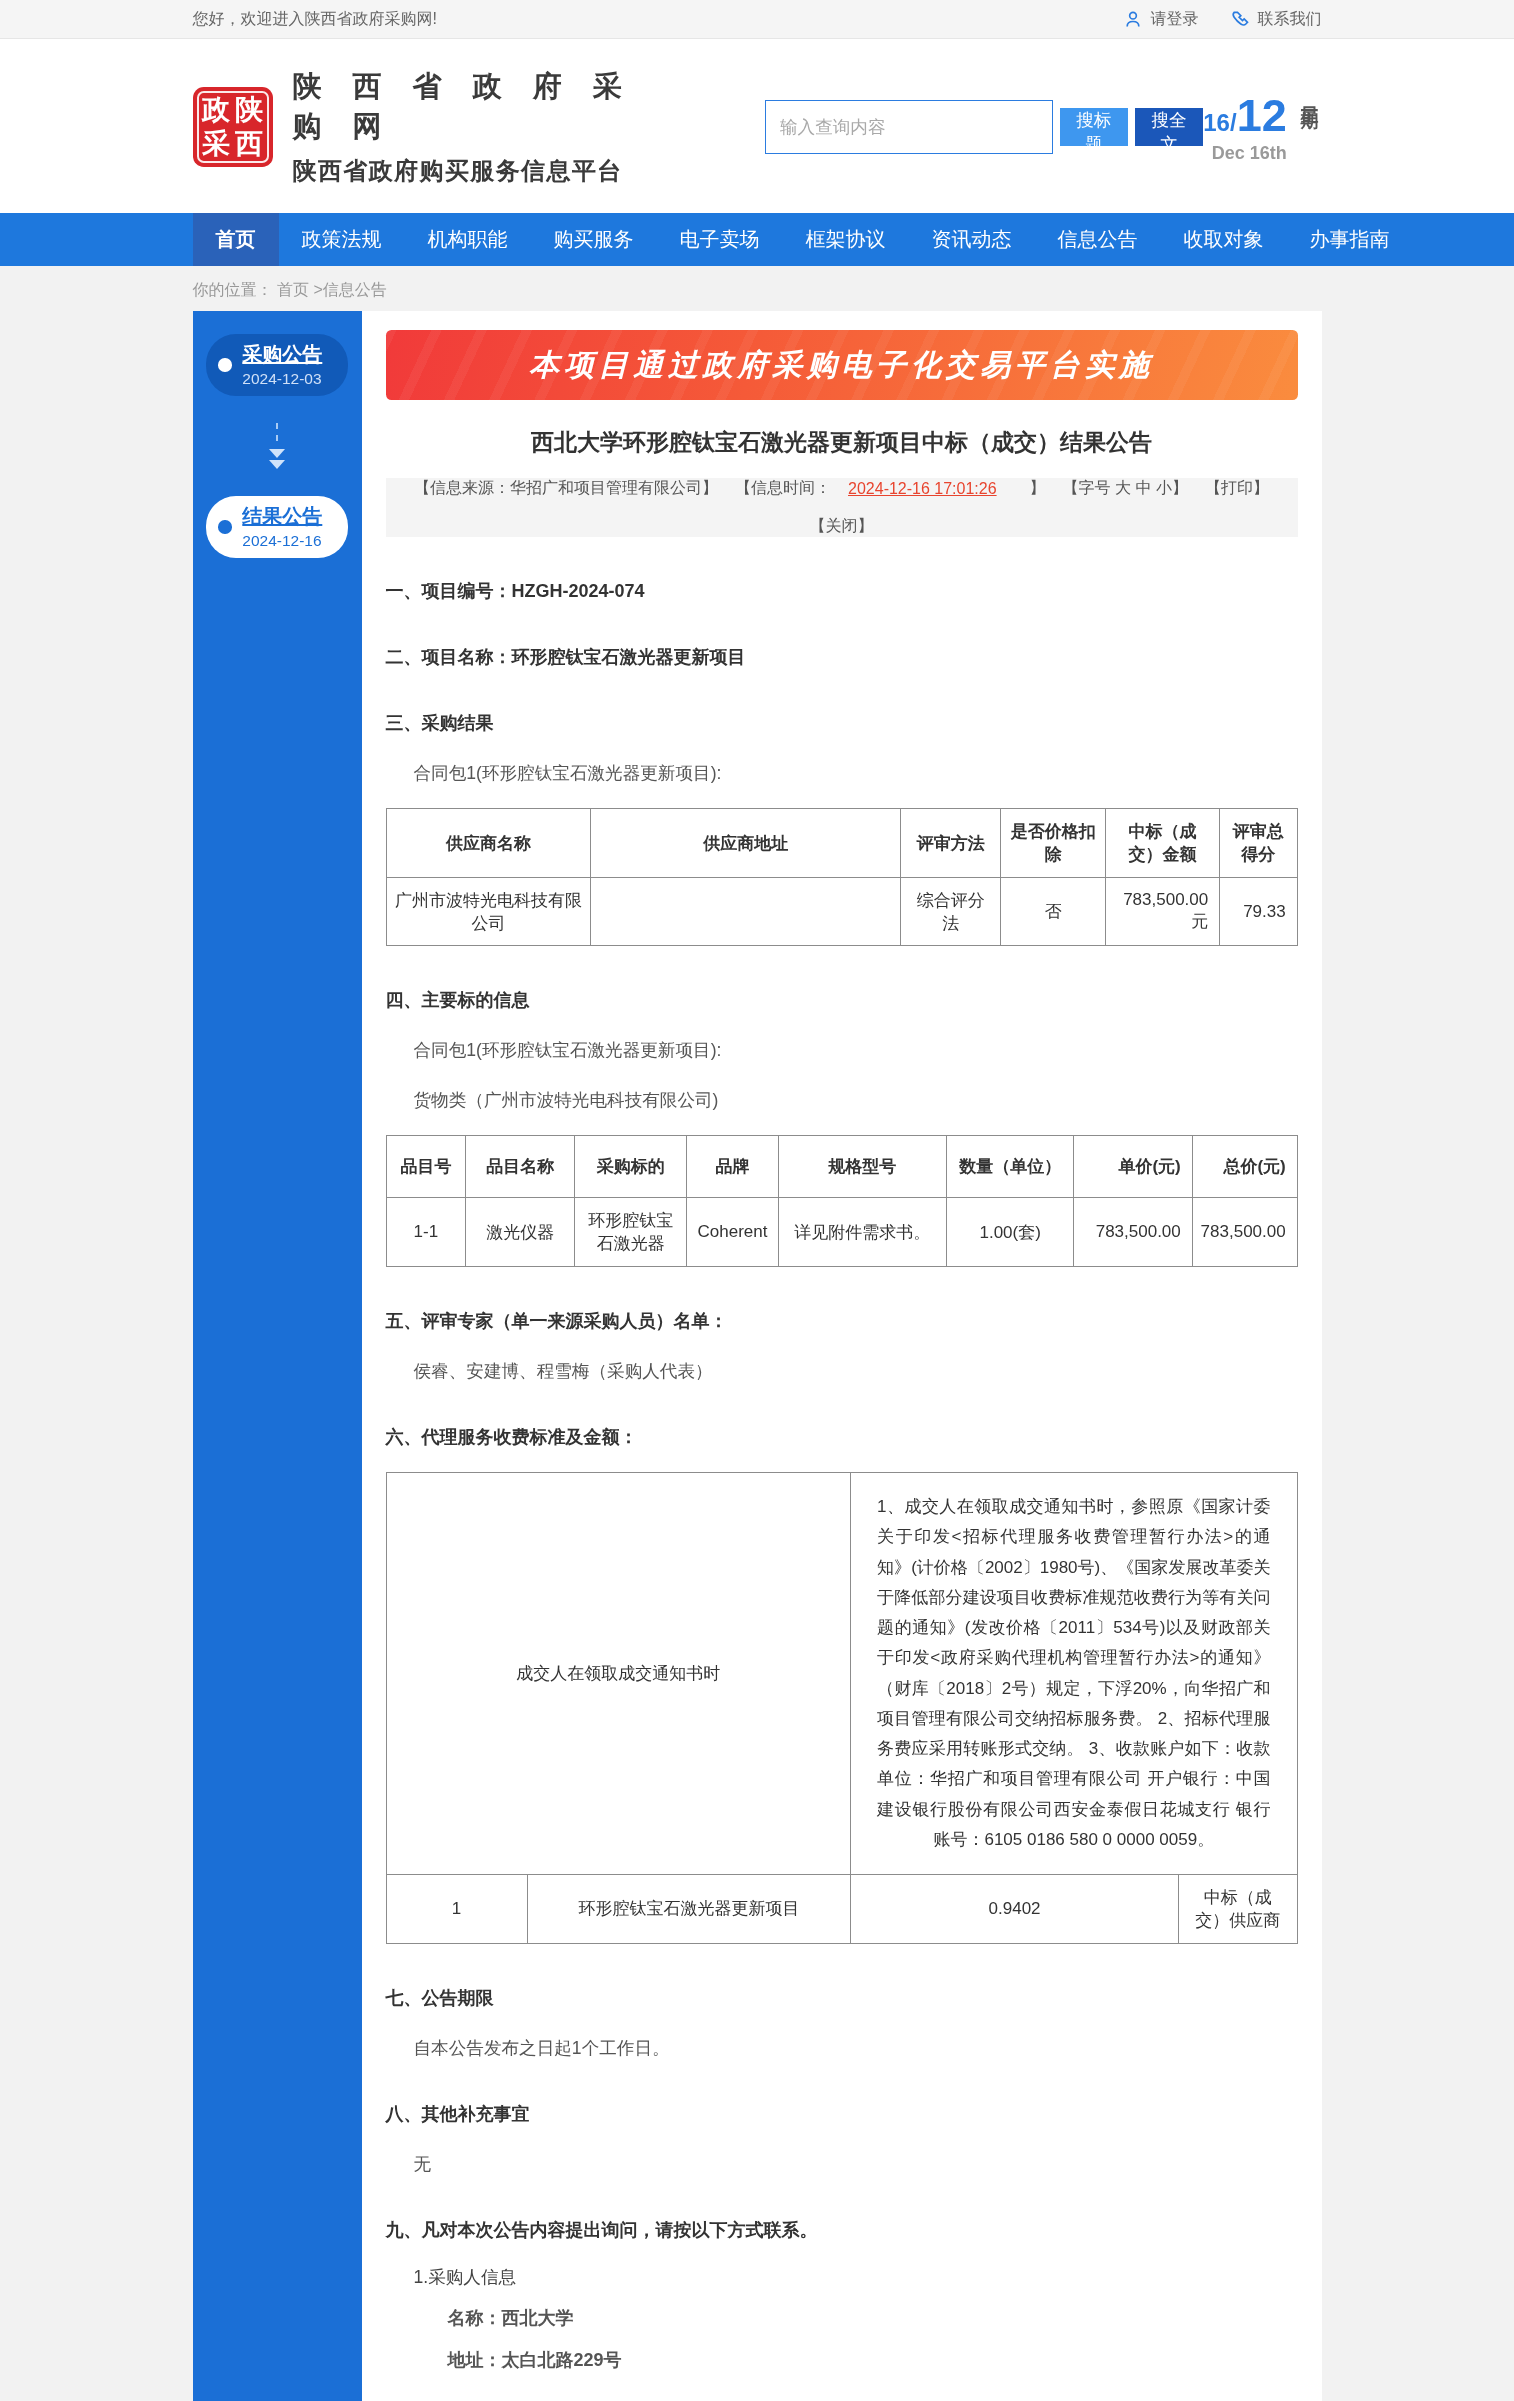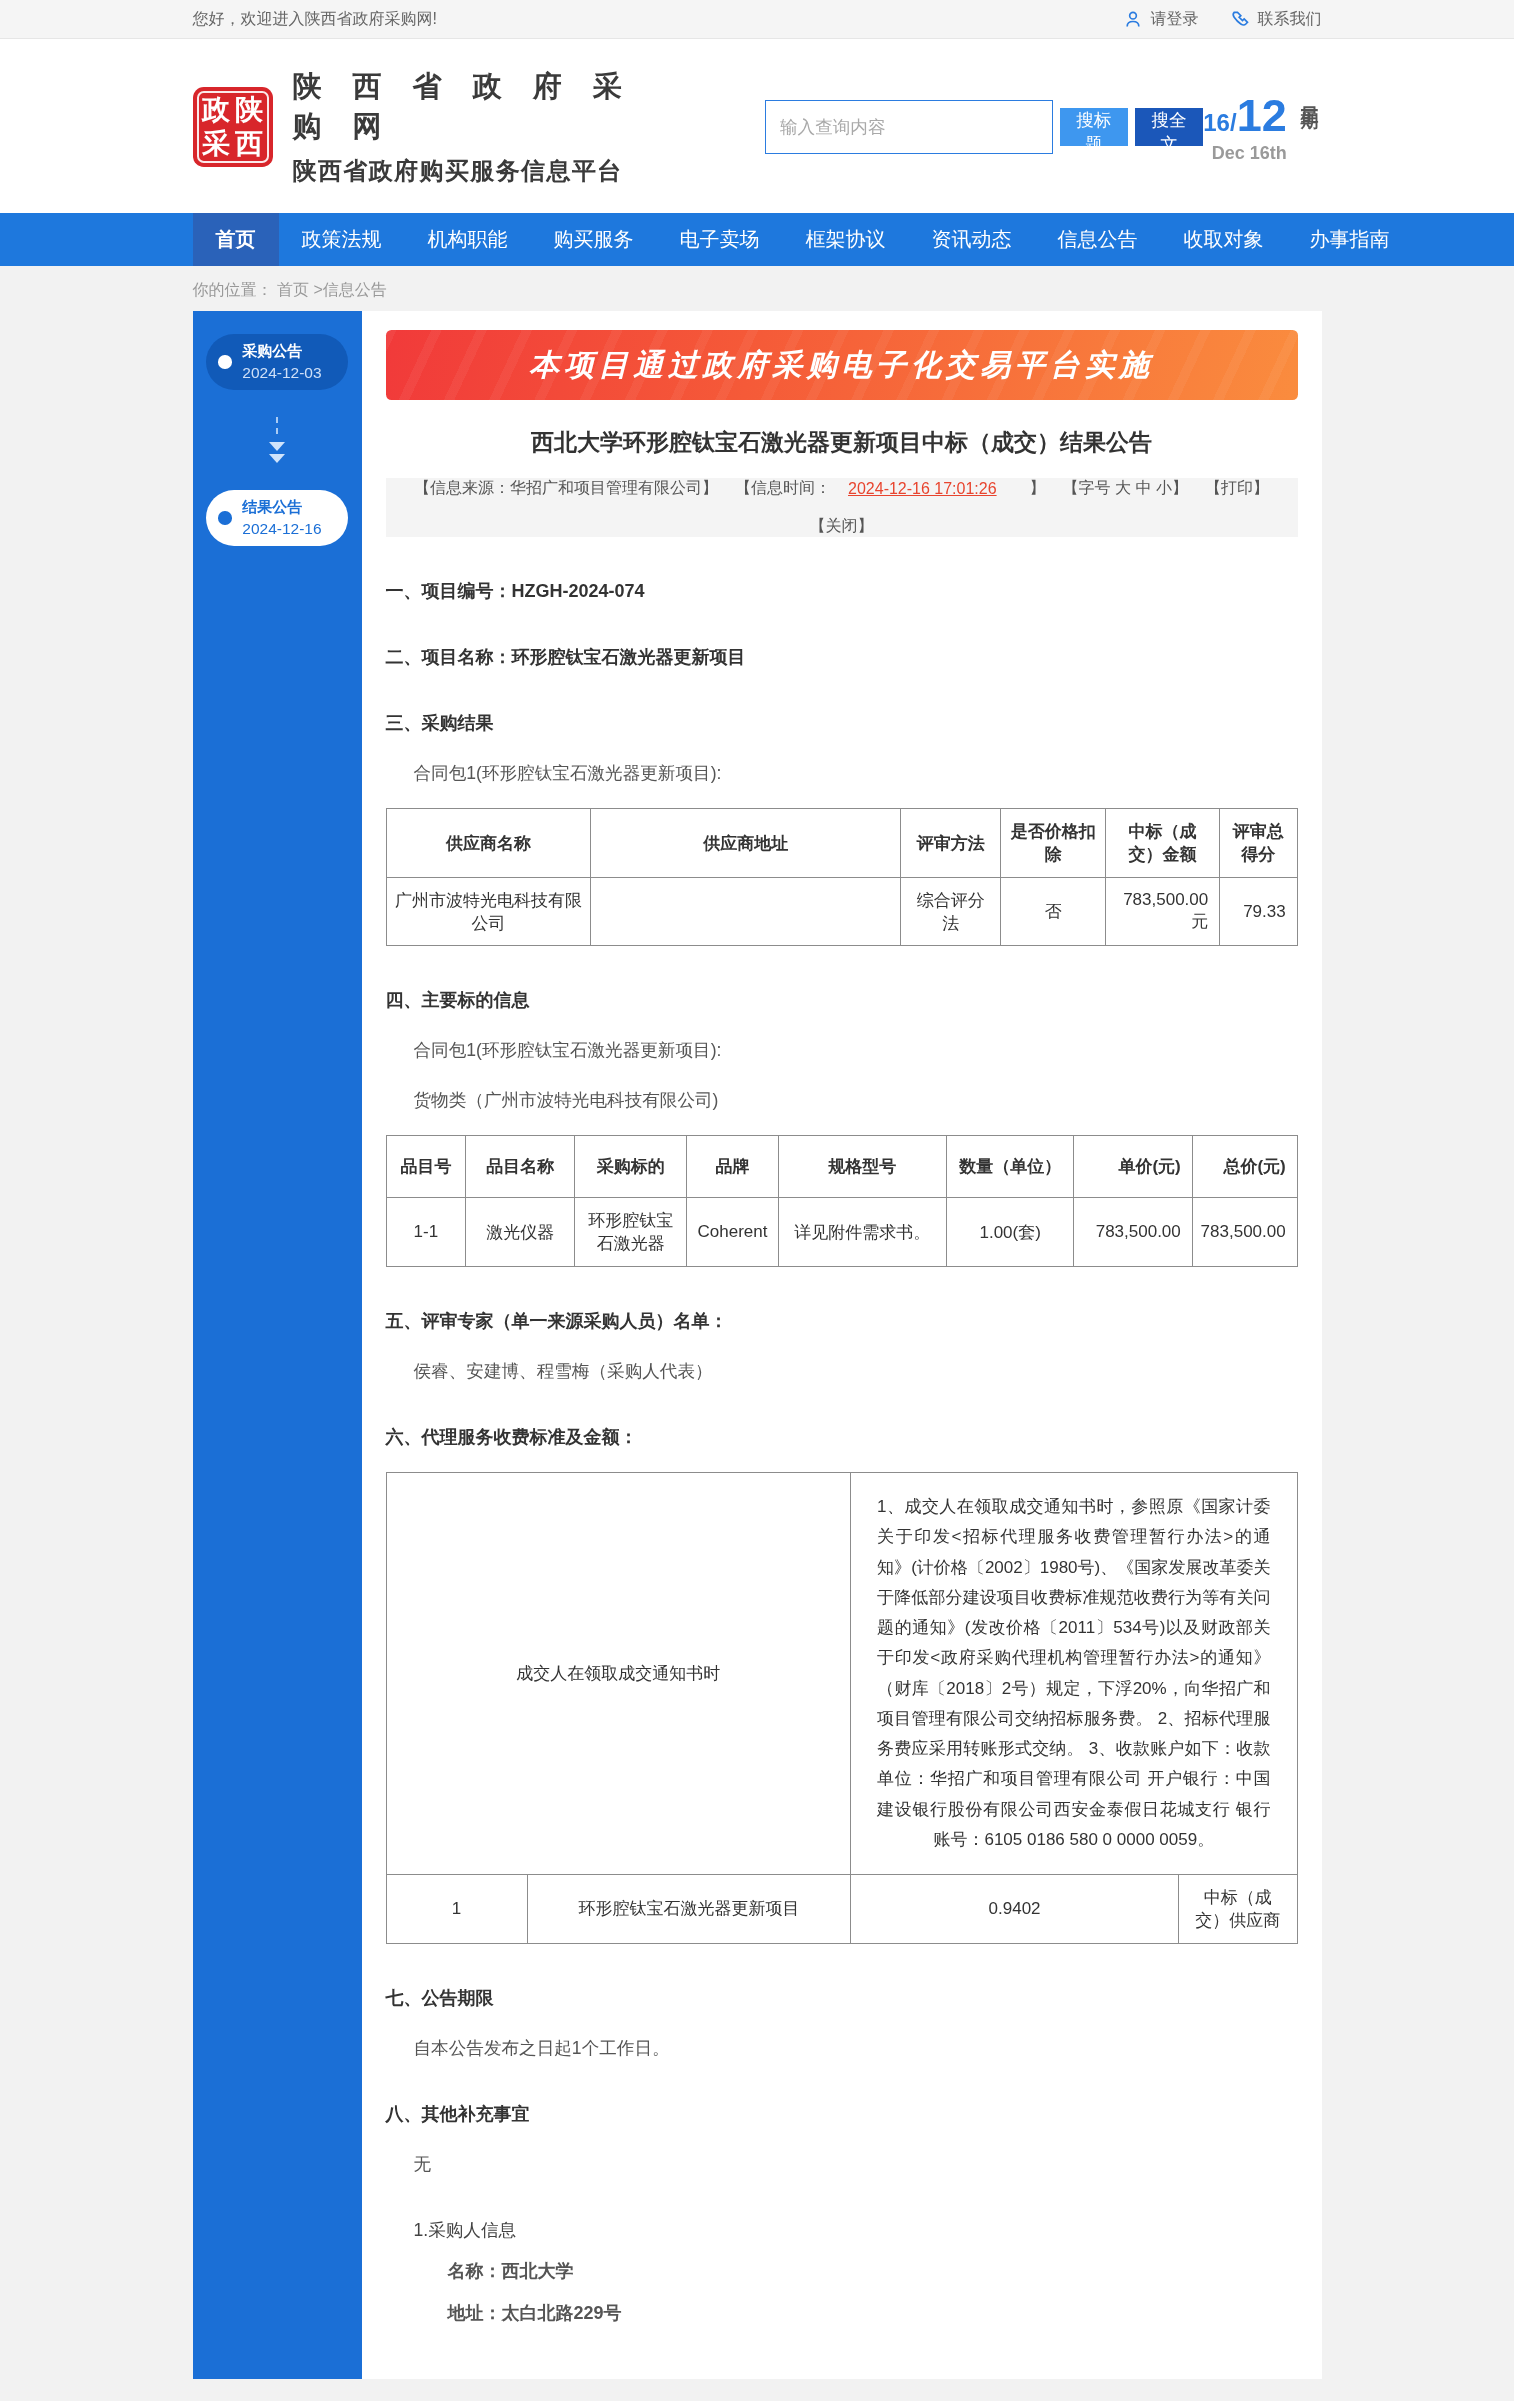--- a/index.html
+++ b/index.html
@@ -57,21 +57,21 @@
   .side-pill { margin: 0 13.5px; border-radius: 30px; padding: 8px 0 8px 12px; display: flex; align-items: center; cursor: pointer; }
   .side-pill .dot { width: 13.5px; height: 13.5px; border-radius: 50%; flex: none; margin-right: 10.8px; }
   .side-pill.dark { background: #115ab8; }
   .side-pill.dark .pill-title { color: #fff; }
   .side-pill.dark .pill-date { color: #cfe0f8; }
   .side-pill.dark .dot { background: #fff; }
   .side-pill.light { background: #fff; }
   .side-pill.light .pill-title { color: #1b6fd6; }
   .side-pill.light .pill-date { color: #1b6fd6; }
   .side-pill.light .dot { background: #1b6fd6; }
-  .pill-title { font-size: 15px; font-weight: bold; line-height: 1.25; }
+  .pill-title { font-size: 20px; font-weight: bold; line-height: 1.25; text-decoration: underline; }
   .pill-date { font-size: 15.5px; margin-top: 2.7px; }
   .side-arrow { display: flex; flex-direction: column; align-items: center; margin: 27px 0; }
   .side-arrow .dash { width: 0; height: 17.6px; border-left: 2px dashed #a9cbf4; margin-bottom: 5.4px; }
   .side-arrow .tri { width: 0; height: 0; border-left: 8px solid transparent; border-right: 8px solid transparent; border-top: 9.5px solid #cfe3fb; margin-top: 2.7px; }
 
   .content { flex: 1; background: #fff; padding: 19px 24px 54px; }
 
   .banner { height: 70px; border-radius: 5.4px; position: relative; overflow: hidden;
             background: linear-gradient(100deg, #f13a3a 0%, #f55a38 40%, #fa8c3e 100%);
             display: flex; align-items: center; justify-content: center; }
@@ -338,20 +338,21 @@
       <div class="sec-h">七、公告期限</div>
       <div class="sec-body">自本公告发布之日起1个工作日。</div>
     </div>
 
     <div class="section">
       <div class="sec-h">八、其他补充事宜</div>
       <div class="sec-body">无</div>
     </div>
 
     <div class="section">
+      <div class="sec-h">九、凡对本次公告内容提出询问，请按以下方式联系。</div>
 
       <div class="contact-group-title">1.采购人信息</div>
       <div class="contact-line">名称：西北大学</div>
       <div class="contact-line">地址：太白北路229号</div>
 
     </div>
 
   </div>
 </div>
 

